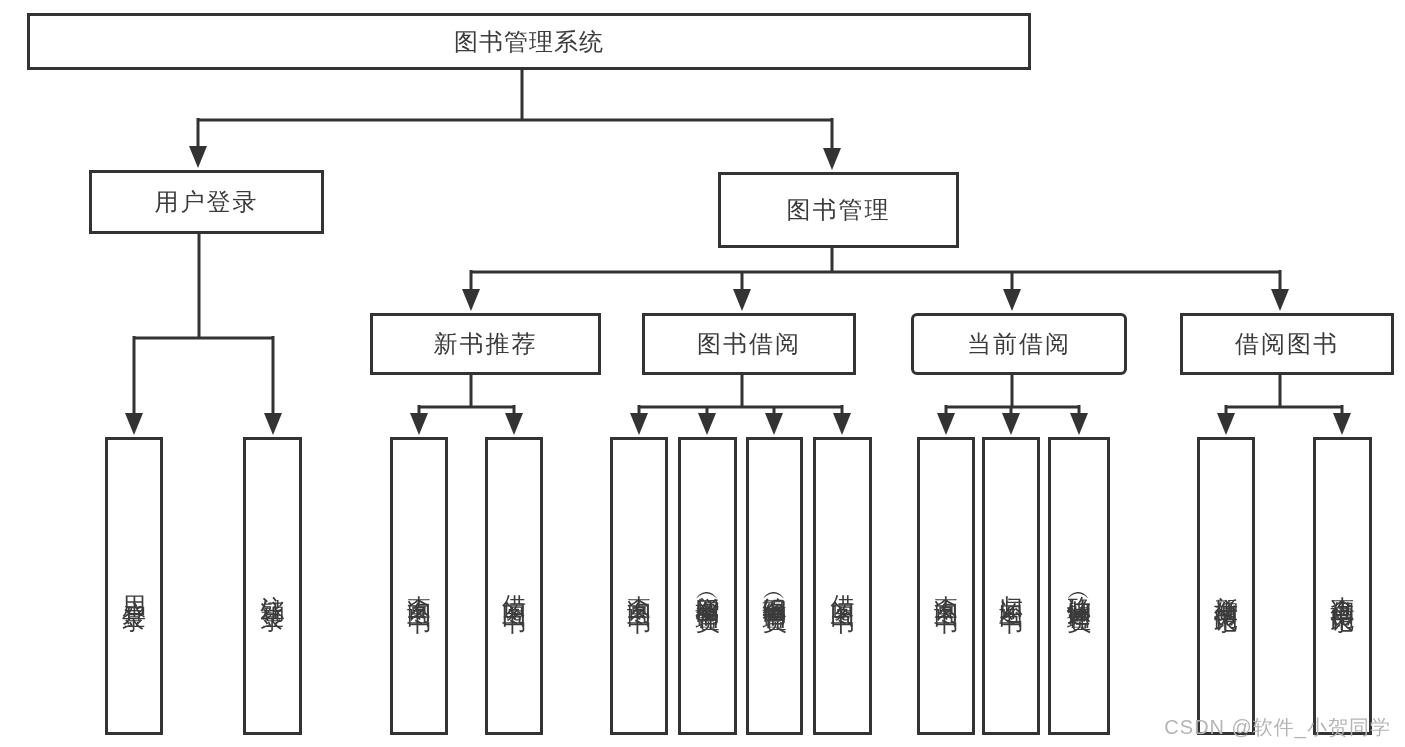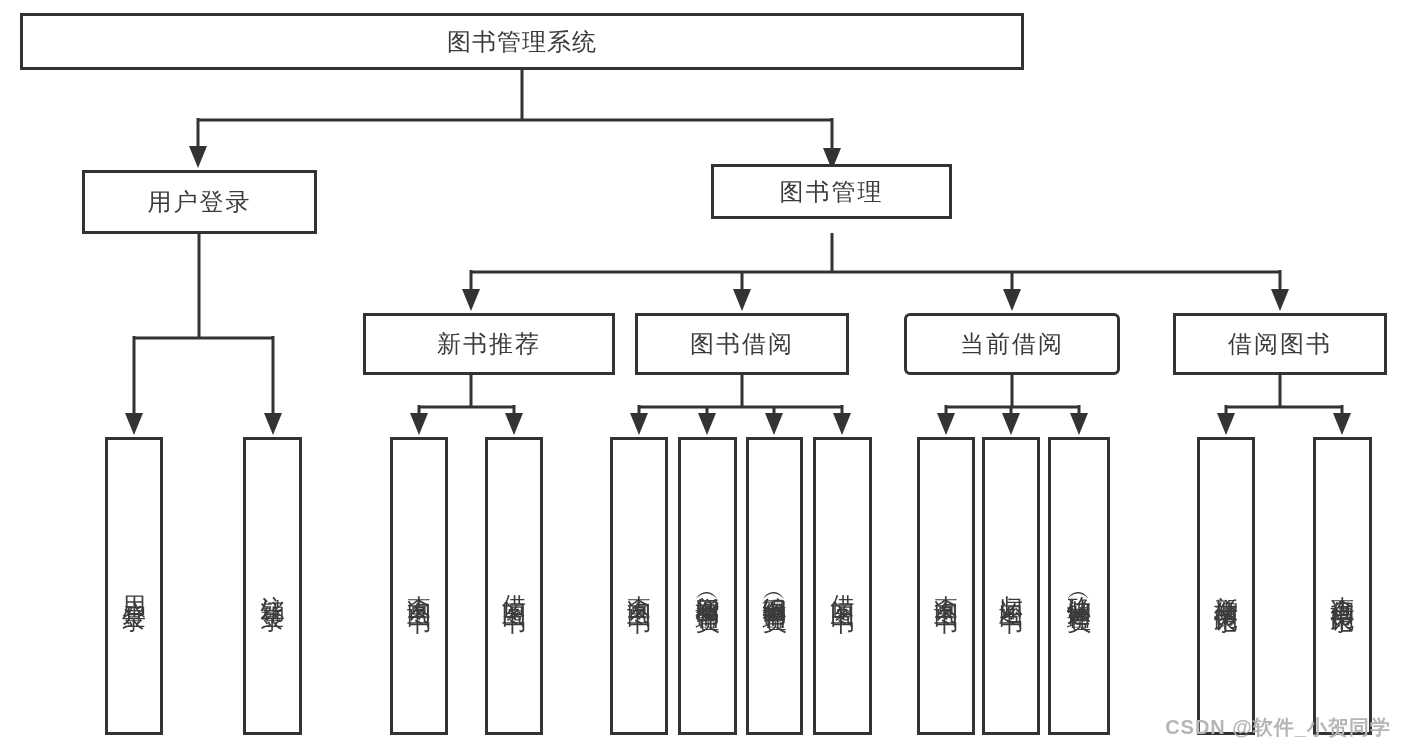--- a/index.html
+++ b/index.html
@@ -15,40 +15,39 @@
     position:absolute;
     box-sizing:border-box;
     border:3px solid #333333;
     background:#ffffff;
     display:flex;
     align-items:center;
     justify-content:center;
     z-index:2;
     color:#3b3b3b;
   }
-  .node.h{font-size:24px;letter-spacing:2px;}
+  .node.h{font-size:24px;letter-spacing:2px;margin-left:7px;}
   .node.v{
     font-size:24px;
   }
   .node.v .vtext{
     writing-mode:vertical-rl;
     letter-spacing:5px;
     line-height:1;
     white-space:nowrap;
   }
   .root-label{font-size:24px;letter-spacing:1px;}
   #watermark{
     position:absolute;
     right:14px;
     bottom:6px;
     z-index:3;
     font-size:20px;
     color:#b5b5b5;
     letter-spacing:1px;
-    font-weight:bold;
   }
 </style>
 </head>
 <body>
 
 <div id="stage">
 
   <svg id="connectors" width="1405" height="747" viewBox="0 0 1405 747">
     <g stroke="#333333" stroke-width="3" fill="none">
 
@@ -89,25 +88,25 @@
     </g>
   </svg>
 
   <div class="node h" style="left:20px;top:13px;width:1004px;height:57px;">
     <span class="root-label">图书管理系统</span>
   </div>
 
   <div class="node h" style="left:82px;top:170px;width:235px;height:64px;">
     <span>用户登录</span>
   </div>
-  <div class="node h" style="left:711px;top:164px;width:241px;height:55px;">
+  <div class="node h" style="left:711px;top:172px;width:241px;height:76px;">
     <span>图书管理</span>
   </div>
 
-  <div class="node h" style="left:363px;top:313px;width:252px;height:62px;">
+  <div class="node h" style="left:363px;top:313px;width:231px;height:62px;">
     <span>新书推荐</span>
   </div>
   <div class="node h" style="left:635px;top:313px;width:214px;height:62px;">
     <span>图书借阅</span>
   </div>
   <div class="node h" style="left:904px;top:313px;width:216px;height:62px;border-radius:6px;">
     <span>当前借阅</span>
   </div>
   <div class="node h" style="left:1173px;top:313px;width:214px;height:62px;">
     <span>借阅图书</span>

